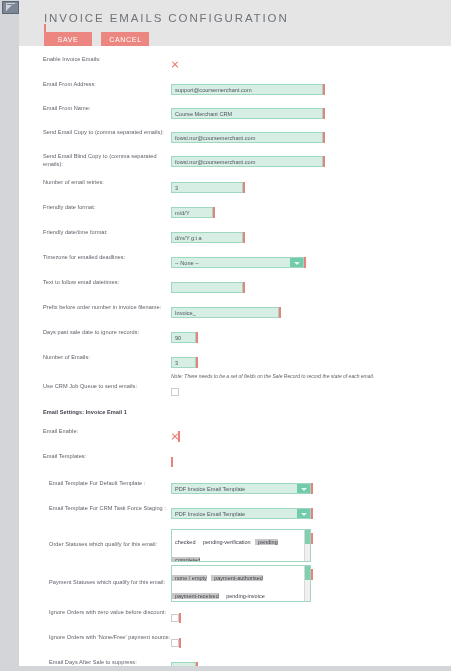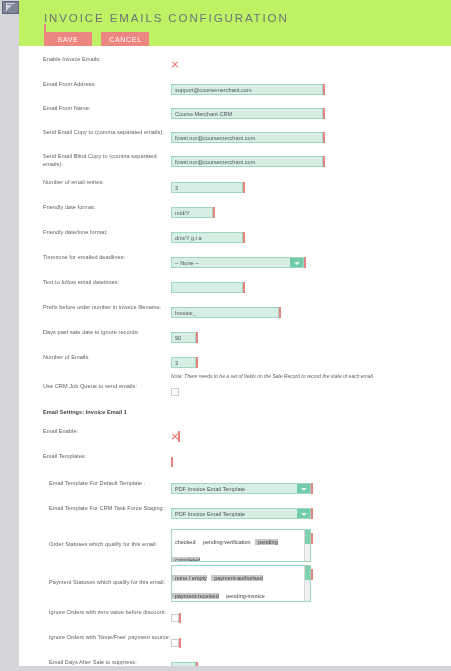--- a/index.html
+++ b/index.html
@@ -38,21 +38,21 @@
 
   
   .page {
     position: absolute;
     left: 19px; top: 0px;
     width: 432px;
     height: 671px;
     background: #ffffff;
   }
   .header-band {
-    background: #bef264;
+    background: #e5e5e5;
     padding: 8px 16px 6px 0;
     height: 46px;
   }
   .page-title {
     color: #6e7378;
     font-size: 11.5px;
     letter-spacing: 1.9px;
     margin: 4px 0 0 25px;
     font-weight: 400;
     white-space: nowrap;

